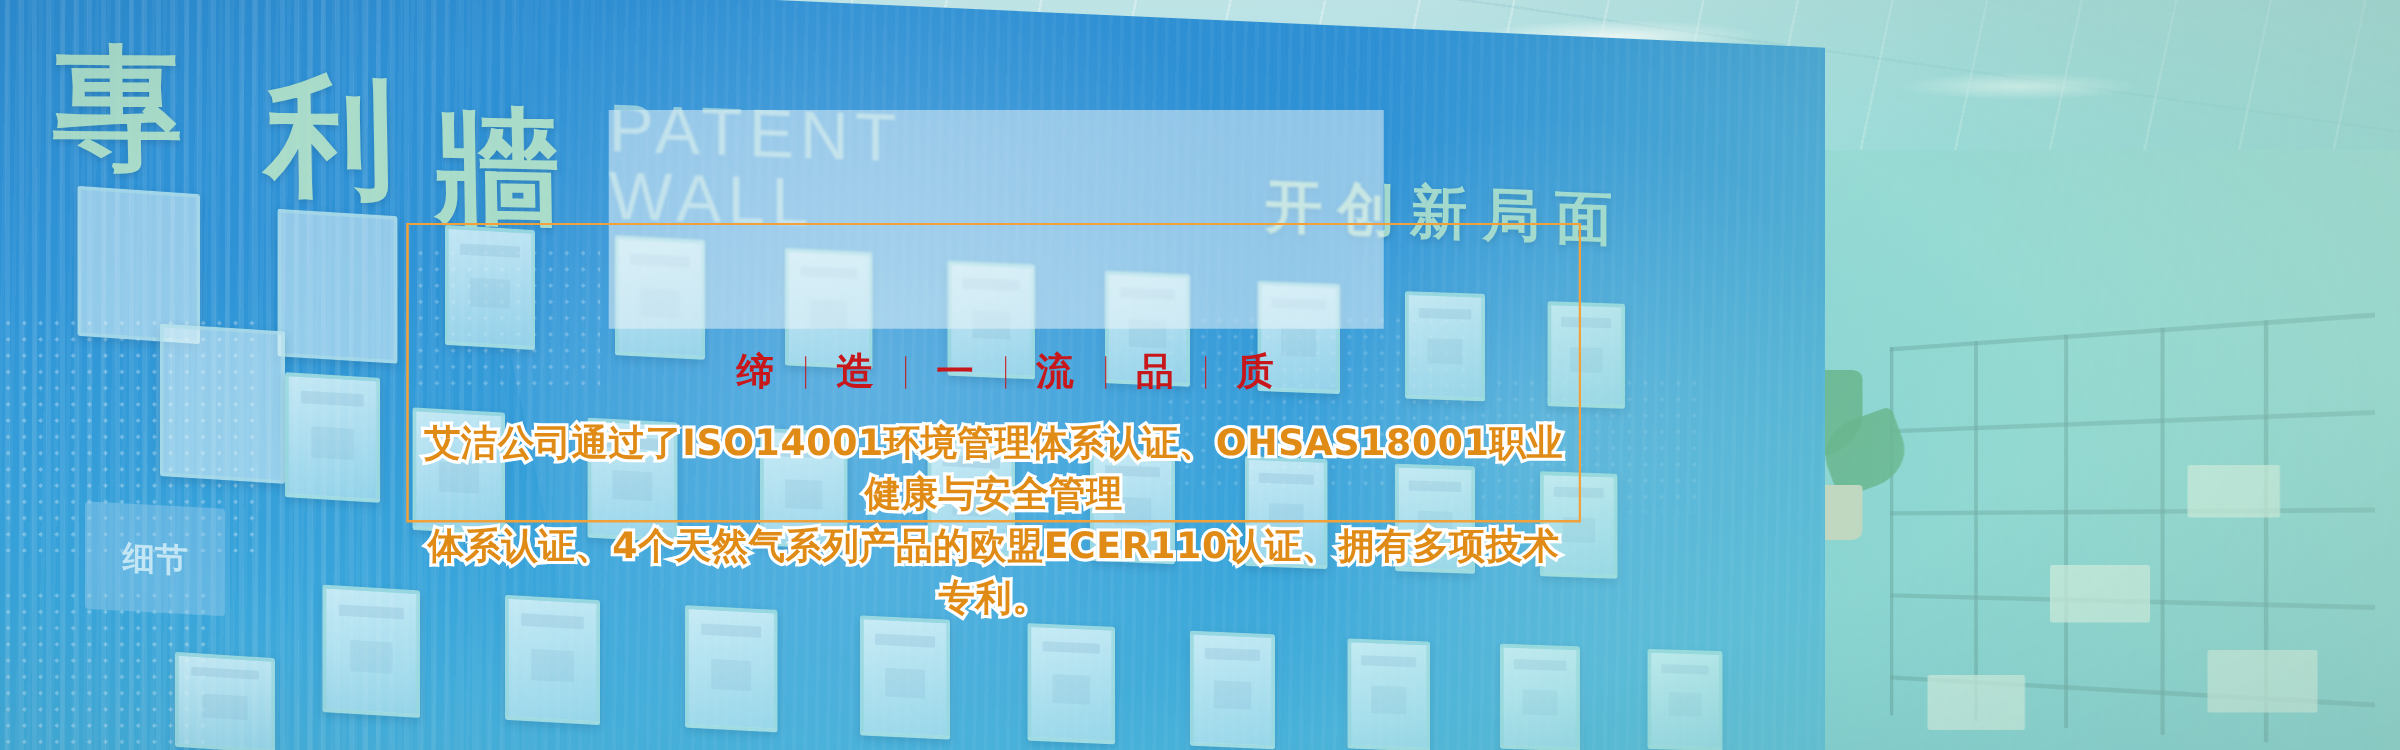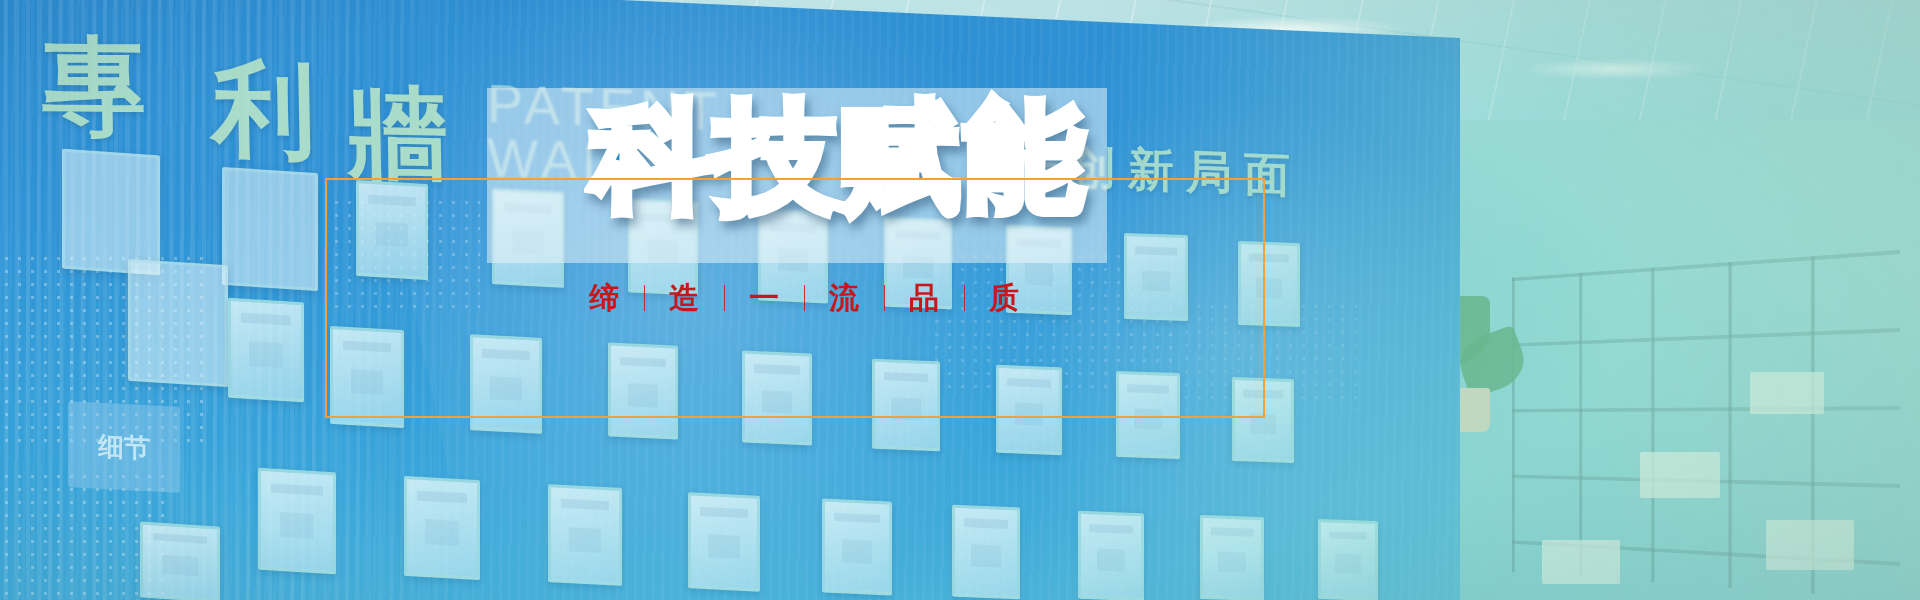--- a/index.html
+++ b/index.html
@@ -294,32 +294,35 @@
     <div class="cert" style="left:228px;top:300px;width:76px;height:100px;transform:skewY(3.4deg);"></div>
 
     <div class="xijie">细节</div>
 
     <div class="tint"></div>
     <div class="vignette"></div>
   </div>
 
   <div class="glass-panel"></div>
 
-  <div class="title">科技赋能</div>
 
   <div class="slogan">
     <span class="slogan-ch">缔</span>
     <span class="slogan-sep"></span>
     <span class="slogan-ch">造</span>
     <span class="slogan-sep"></span>
     <span class="slogan-ch">一</span>
     <span class="slogan-sep"></span>
     <span class="slogan-ch">流</span>
     <span class="slogan-sep"></span>
     <span class="slogan-ch">品</span>
     <span class="slogan-sep"></span>
     <span class="slogan-ch">质</span>
   </div>
 
   <div class="frame-box"></div>
 
+  <div class="body-text">
+    <span class="line">艾洁公司通过了ISO14001环境管理体系认证、OHSAS18001职业健康与安全管理</span>
+    <span class="line">体系认证、4个天然气系列产品的欧盟ECER110认证、拥有多项技术专利。</span>
+  </div>
 
 </div>
 
 </body></html>

